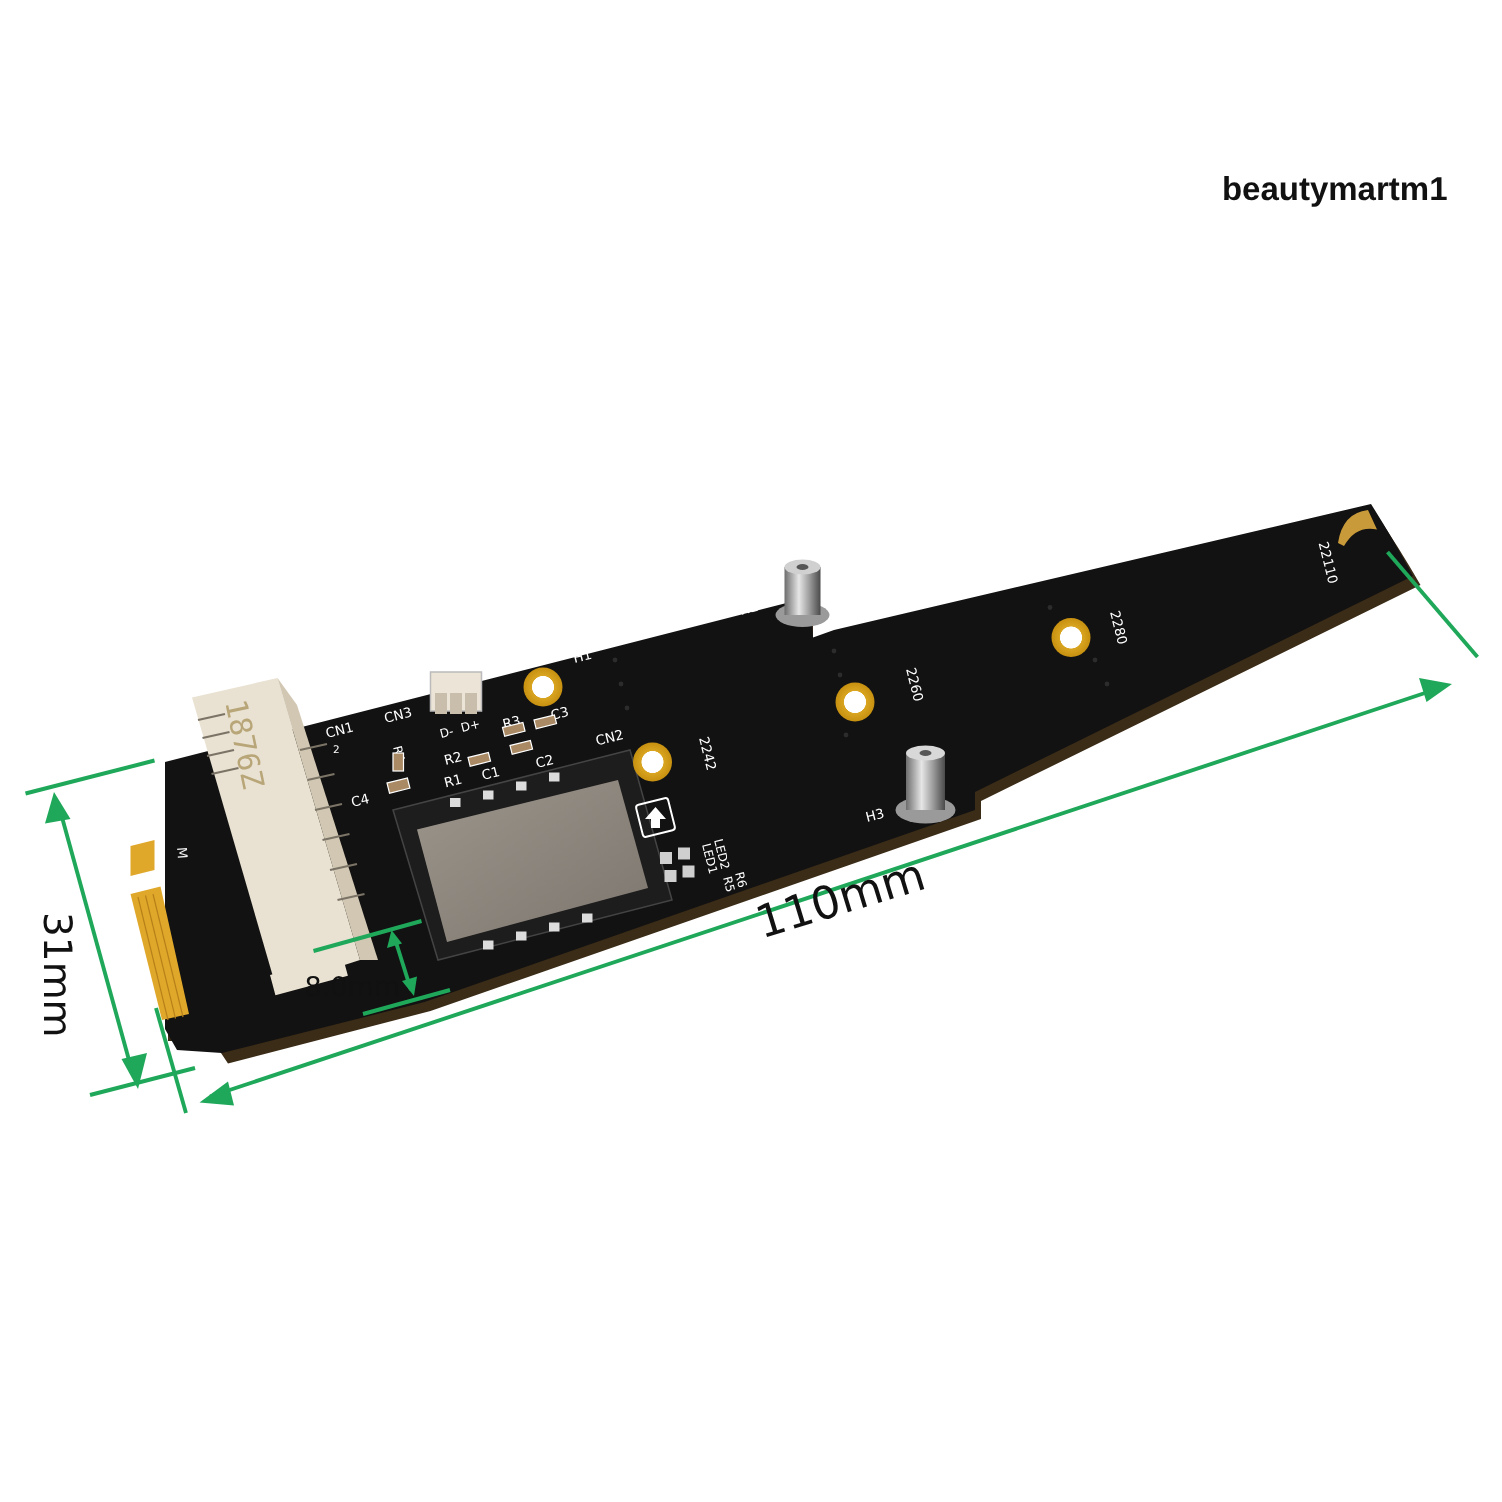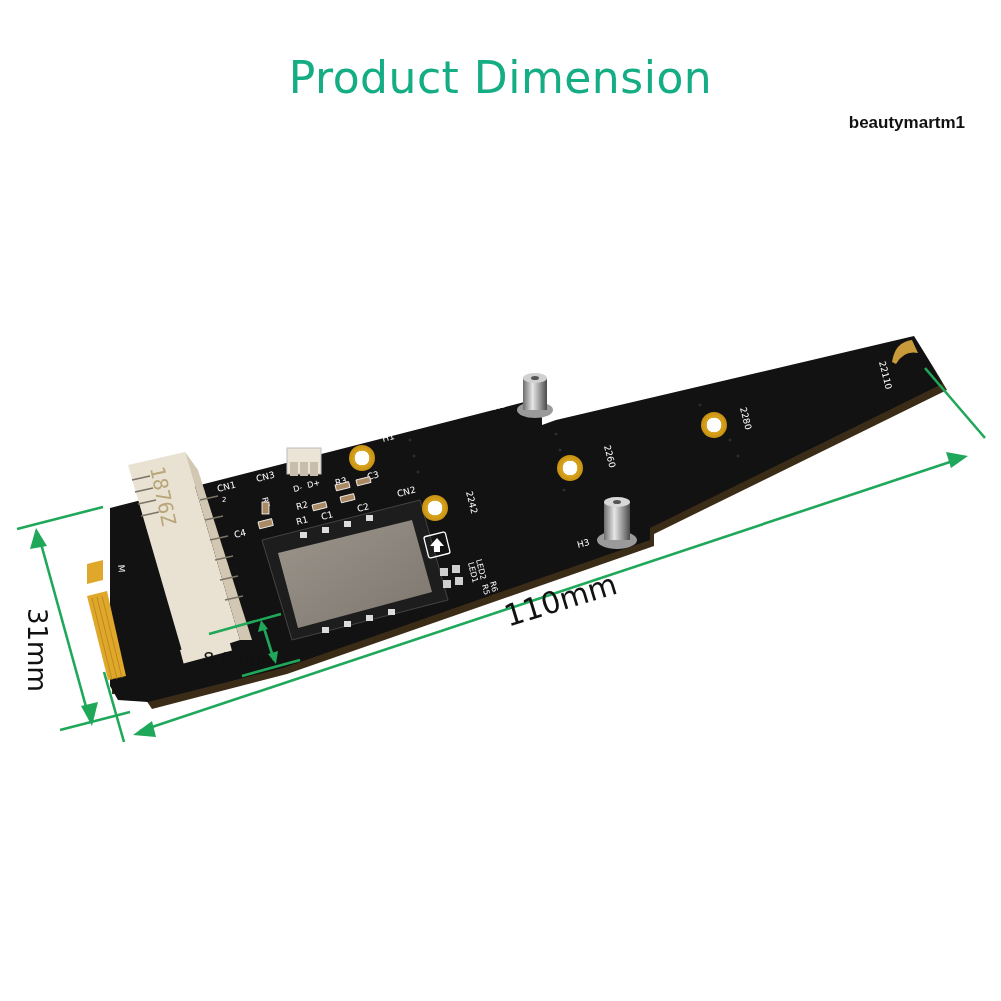--- a/index.html
+++ b/index.html
@@ -1,30 +1,29 @@
 <!DOCTYPE html>
 <html><head>
 <meta charset="utf-8">
 <style>
   html, body { margin:0; padding:0; background:#ffffff; }
   .page { position:relative; width:1001px; height:1001px; overflow:hidden; background:#ffffff; font-family:"DejaVu Sans", sans-serif; }
   .title { position:absolute; left:0; top:52px; width:1001px; text-align:center; font-family:"DejaVu Sans", sans-serif; font-size:44px; color:#15ad83; letter-spacing:0.5px; }
-  .watermark { position:absolute; right:36px; top:113px; font-family:"Liberation Sans", sans-serif; font-weight:bold; font-size:17px; color:#111; }
+  .watermark { position:absolute; right:36px; top:113px; font-family:"Liberation Sans", sans-serif; font-weight:bold; font-size:22px; color:#111; }
   svg.art { position:absolute; left:0; top:0; }
   .dim-label { position:absolute; font-family:"DejaVu Sans", sans-serif; color:#111; white-space:nowrap; }
   .dim-110 { left:500px; top:600px; font-size:30px; transform:rotate(-17deg); transform-origin:left top; }
   .dim-31 { left:12px; top:608px; font-size:26px; transform:rotate(90deg); transform-origin:left top; left:52px; }
   .dim-8 { left:203px; top:648px; font-size:18px; color:#111; }
 </style>
 </head>
 <body>
 
 <div class="page">
 
-  <div class="title">Product Dimension</div>
   <div class="watermark">beautymartm1</div>
 
   <svg class="art" width="1001" height="1001" viewBox="0 0 1001 1001">
     <defs>
       <radialGradient id="goldRing" cx="50%" cy="50%" r="50%">
         <stop offset="55%" stop-color="#ffffff"></stop>
         <stop offset="58%" stop-color="#d9a520"></stop>
         <stop offset="100%" stop-color="#c79010"></stop>
       </radialGradient>
       <linearGradient id="steel" x1="0" x2="1">

